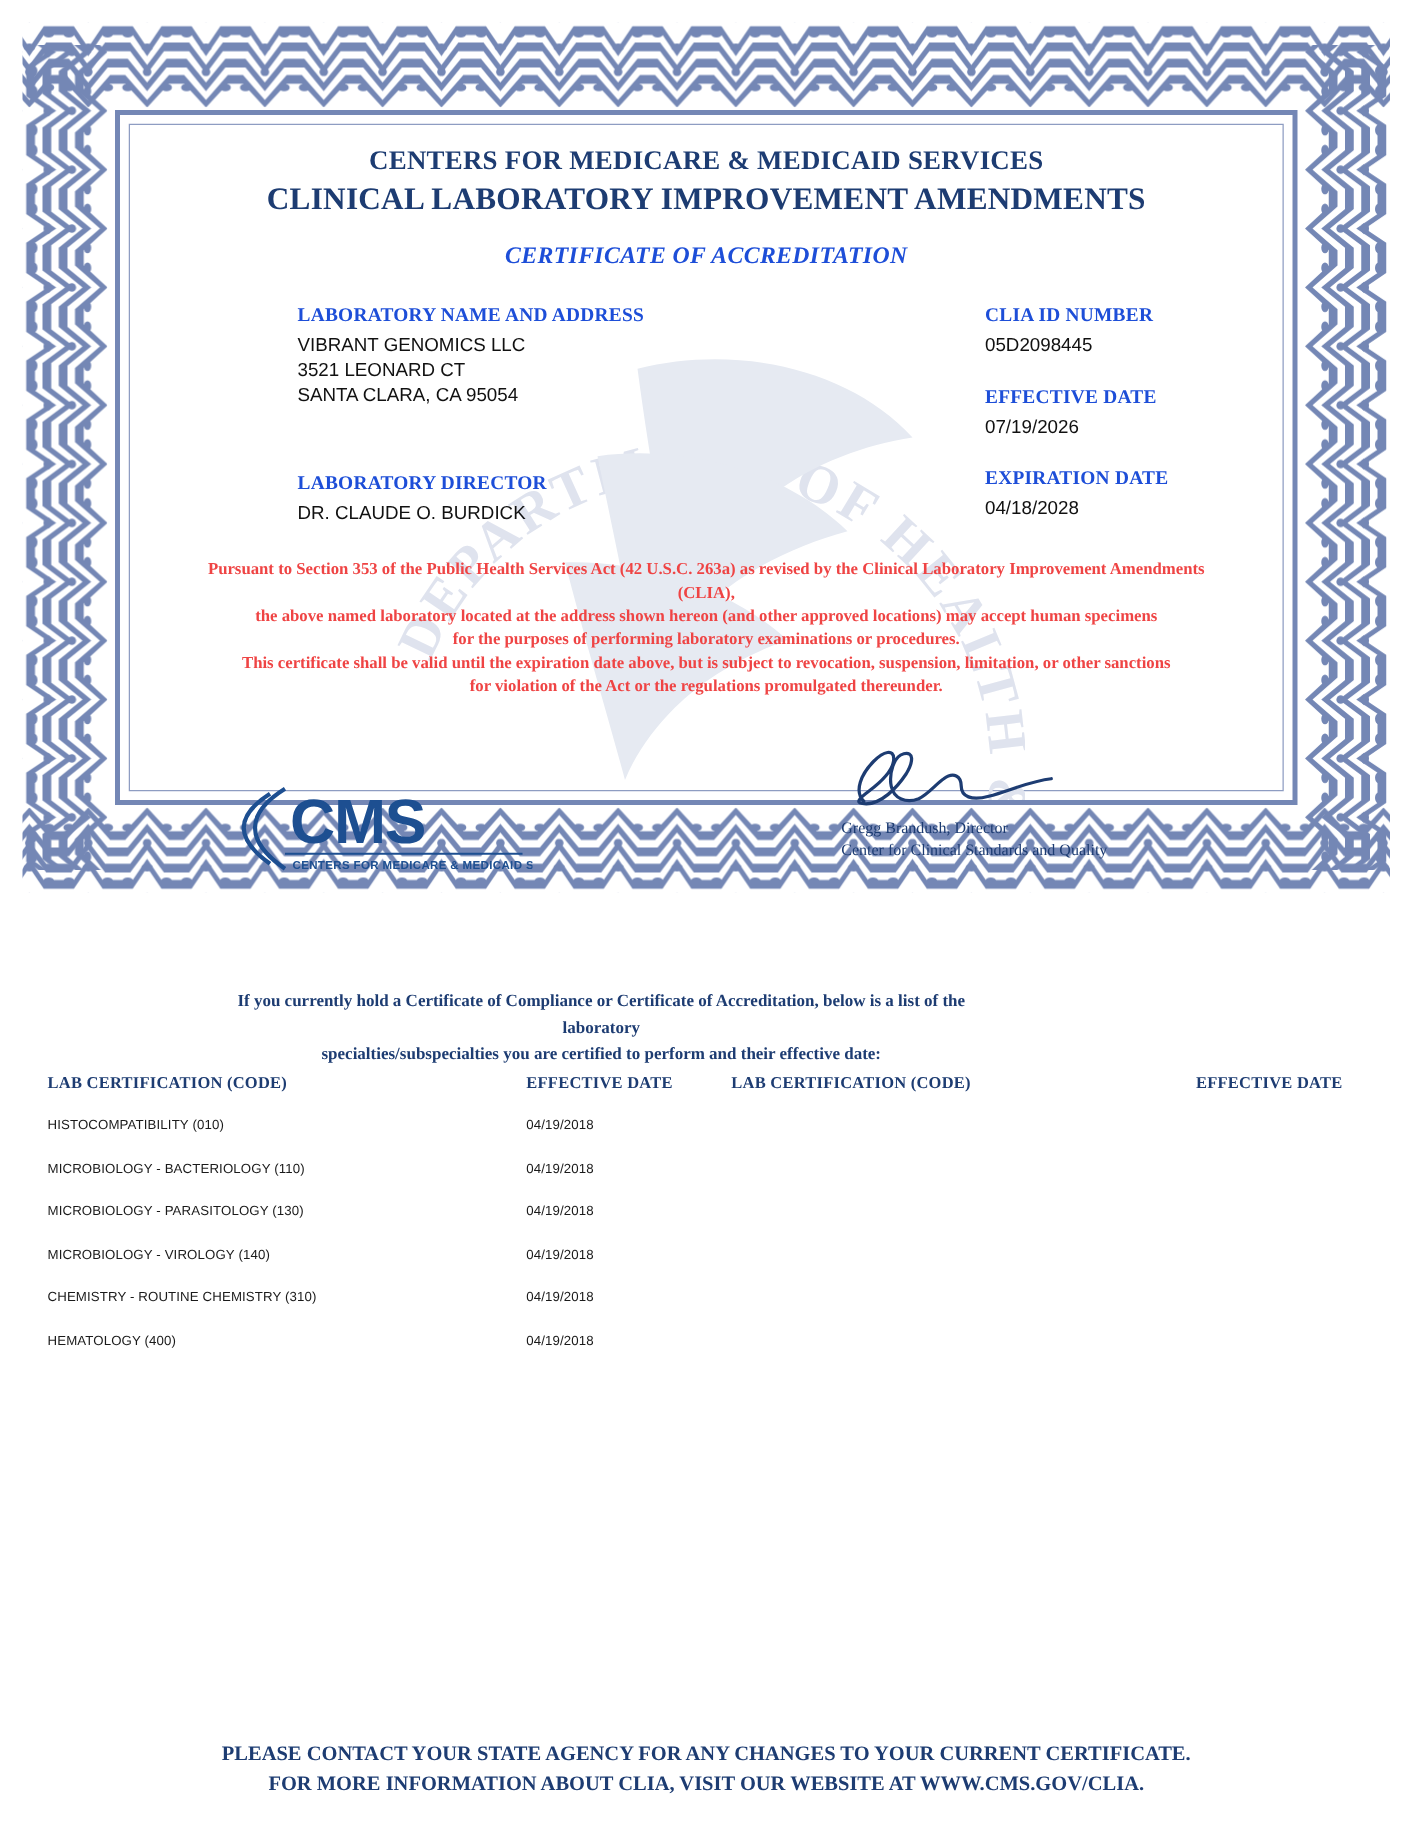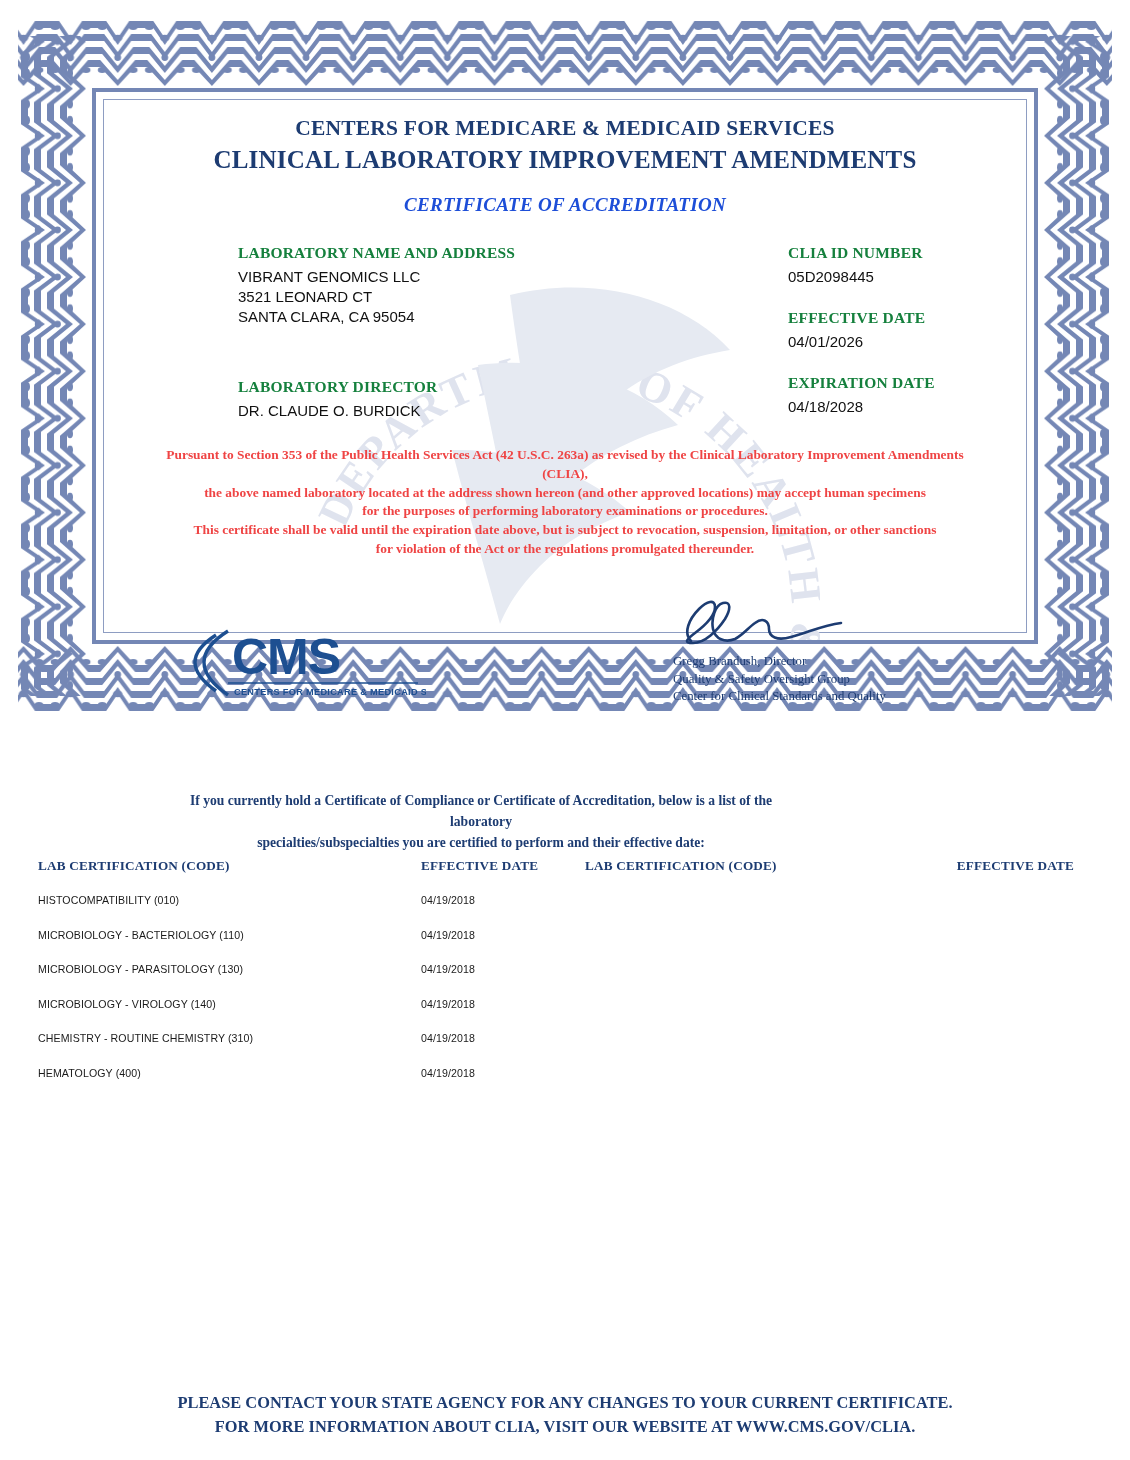--- a/index.html
+++ b/index.html
@@ -70,21 +70,21 @@
     color:#1d4ed8;
     margin-top:20px;
     letter-spacing:.3px;
   }
 
   .fields { position:relative; margin-top:28px; height:190px; }
   .col-left  { position:absolute; left:110px; top:0; width:450px; }
   .col-right { position:absolute; left:660px; top:0; width:300px; }
 
   .flabel {
-    color:#15803d;
+    color:#1d4ed8;
     font-weight:bold;
     font-size:15.5px;
     letter-spacing:.2px;
   }
   .fvalue {
     font-family:"Liberation Sans", sans-serif;
     font-size:15px;
     color:#111;
     line-height:1.32;
     margin-top:5px;
@@ -251,21 +251,21 @@
         <div class="gap-a"></div>
         <div class="flabel">LABORATORY DIRECTOR</div>
         <div class="fvalue">DR. CLAUDE O. BURDICK</div>
       </div>
 
       <div class="col-right">
         <div class="flabel">CLIA ID NUMBER</div>
         <div class="fvalue">05D2098445</div>
         <div class="gap-b"></div>
         <div class="flabel">EFFECTIVE DATE</div>
-        <div class="fvalue">04/01/2026</div>
+        <div class="fvalue">07/19/2026</div>
         <div class="gap-b"></div>
         <div class="flabel">EXPIRATION DATE</div>
         <div class="fvalue">04/18/2028</div>
       </div>
     </div>
 
     <div class="legal">
       <div>Pursuant to Section 353 of the Public Health Services Act (42 U.S.C. 263a) as revised by the Clinical Laboratory Improvement Amendments (CLIA),</div>
       <div>the above named laboratory located at the address shown hereon (and other approved locations) may accept human specimens</div>
       <div>for the purposes of performing laboratory examinations or procedures.</div>
@@ -289,21 +289,20 @@
         <svg class="sig-glyph" viewBox="0 0 260 56">
           <g fill="none" stroke="#1d3c72" stroke-width="2.6" stroke-linecap="round">
             <path d="M18,48 C10,40 16,26 26,16 C34,8 42,6 42,14 C42,24 30,34 22,40
                      C14,46 10,50 20,50 C32,50 44,38 52,26 C58,16 58,8 50,10
                      C42,12 38,26 40,36 C42,46 52,50 62,46 C70,42 76,34 82,30
                      C90,24 96,28 96,36 C96,44 104,48 118,44 C134,40 150,32 168,30"></path>
           </g>
         </svg>
         <div class="sig-lines">
           <div>Gregg Brandush, Director</div>
-          <div>Quality &amp; Safety Oversight Group</div>
           <div>Center for Clinical Standards and Quality</div>
         </div>
       </div>
     </div>
   </div>
 </div>
 
 <div id="lower">
   <div class="intro">
     <div>If you currently hold a Certificate of Compliance or Certificate of Accreditation, below is a list of the laboratory</div>

